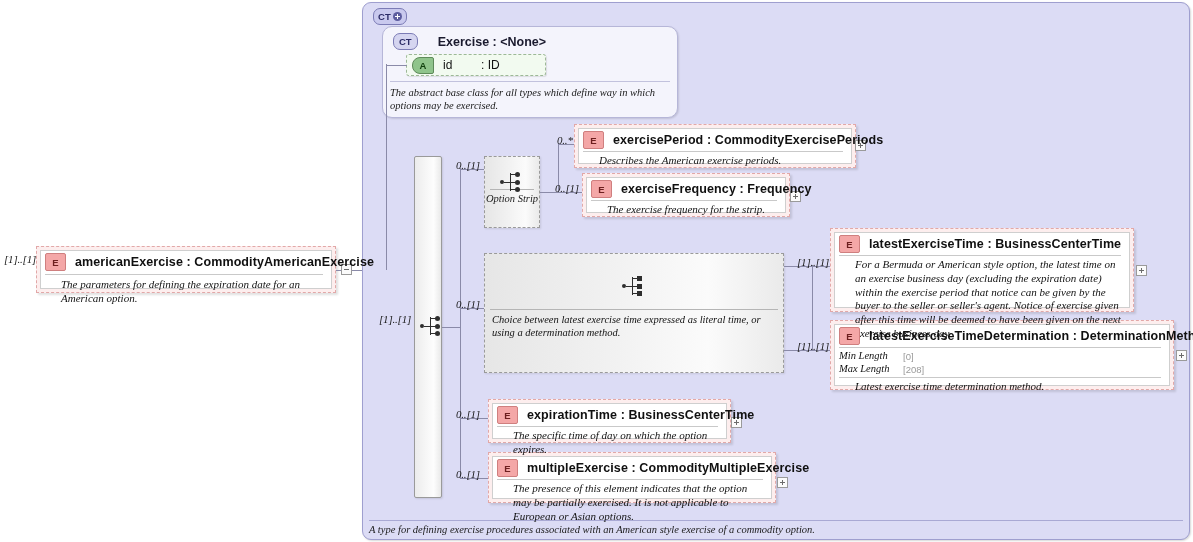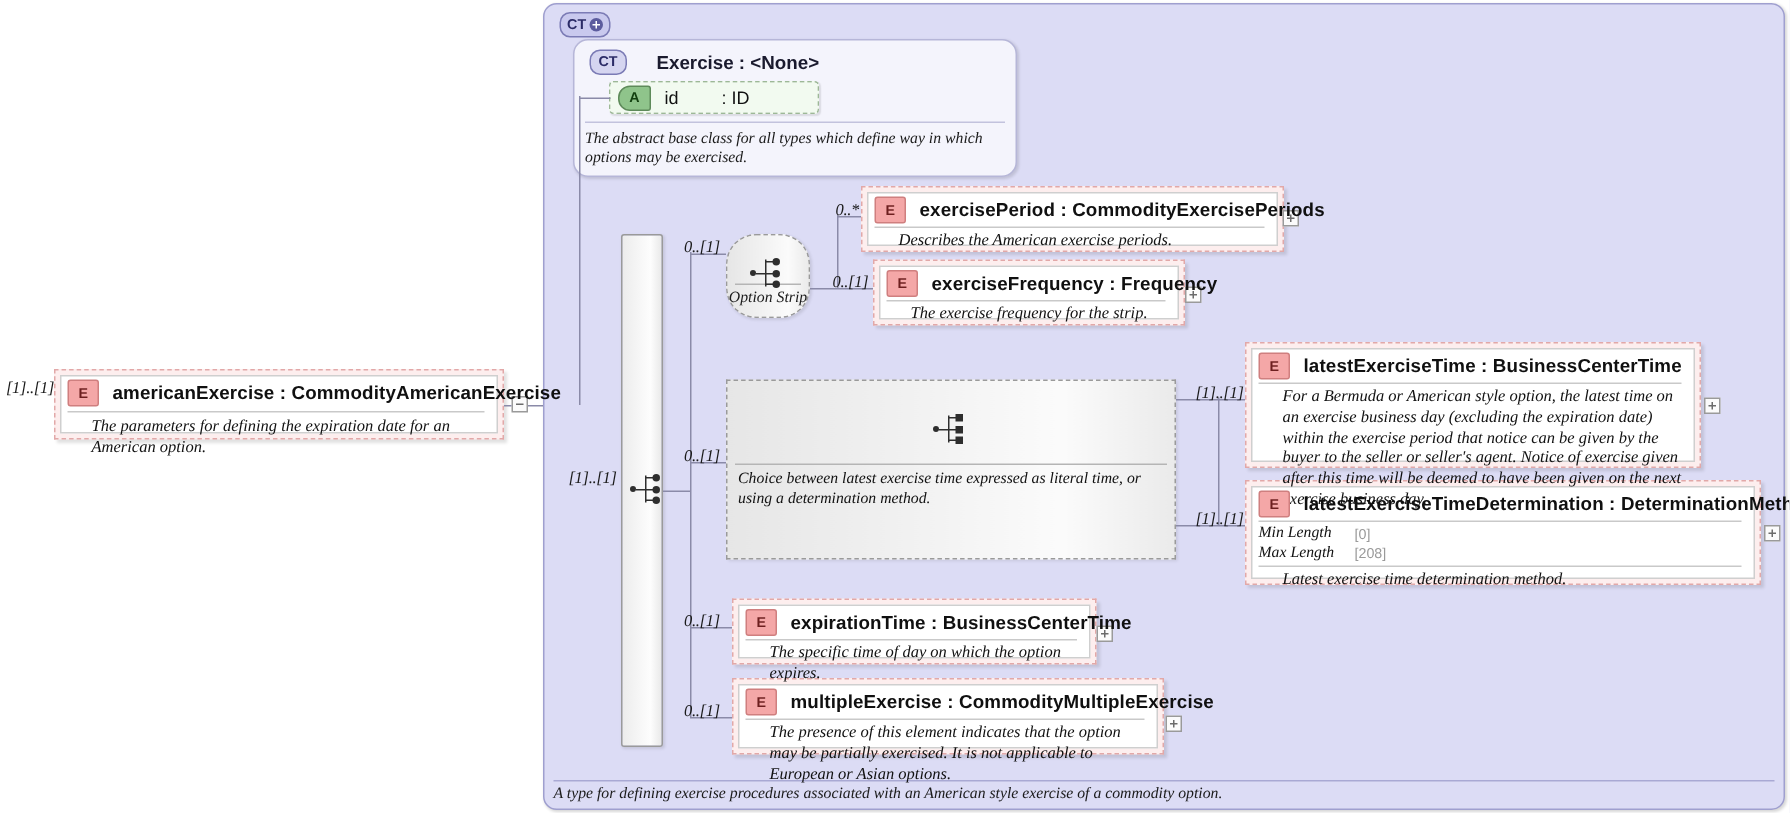--- a/index.html
+++ b/index.html
@@ -406,21 +406,21 @@
   </div>
   <div class="card" style="left:379px; top:313px;">[1]..[1]</div>
   <div class="line-h" style="left:422px; top:326.5px; width:0px;"></div>
 
   <div class="line-v" style="left:460px; top:168px; height:310px;"></div>
   <div class="line-h" style="left:442px; top:326.5px; width:18px;"></div>
 
   <div class="line-h" style="left:460px; top:168.5px; width:24px;"></div>
   <div class="card" style="left:456px; top:159px;">0..[1]</div>
 
-  <div class="abs comp-box" style="left:484px; top:156px; width:56px; height:56px;border-radius:20px;">
+  <div class="abs comp-box" style="left:484px; top:156px; width:56px; height:72px;">
     <div class="comp-divider" style="top:32px;"></div>
     <div class="comp-label" style="top:36px;">Option Strip</div>
   </div>
   <div class="glyph seq" style="left:500px; top:171px; width:22px; height:22px;">
     <span class="stem-dot"></span>
       <span class="stem-h"></span>
       <span class="spine"></span>
     <span class="branch" style="top:3px;"></span>
       <span class="branch" style="top:10.5px;"></span>
       <span class="branch" style="top:18px;"></span>

